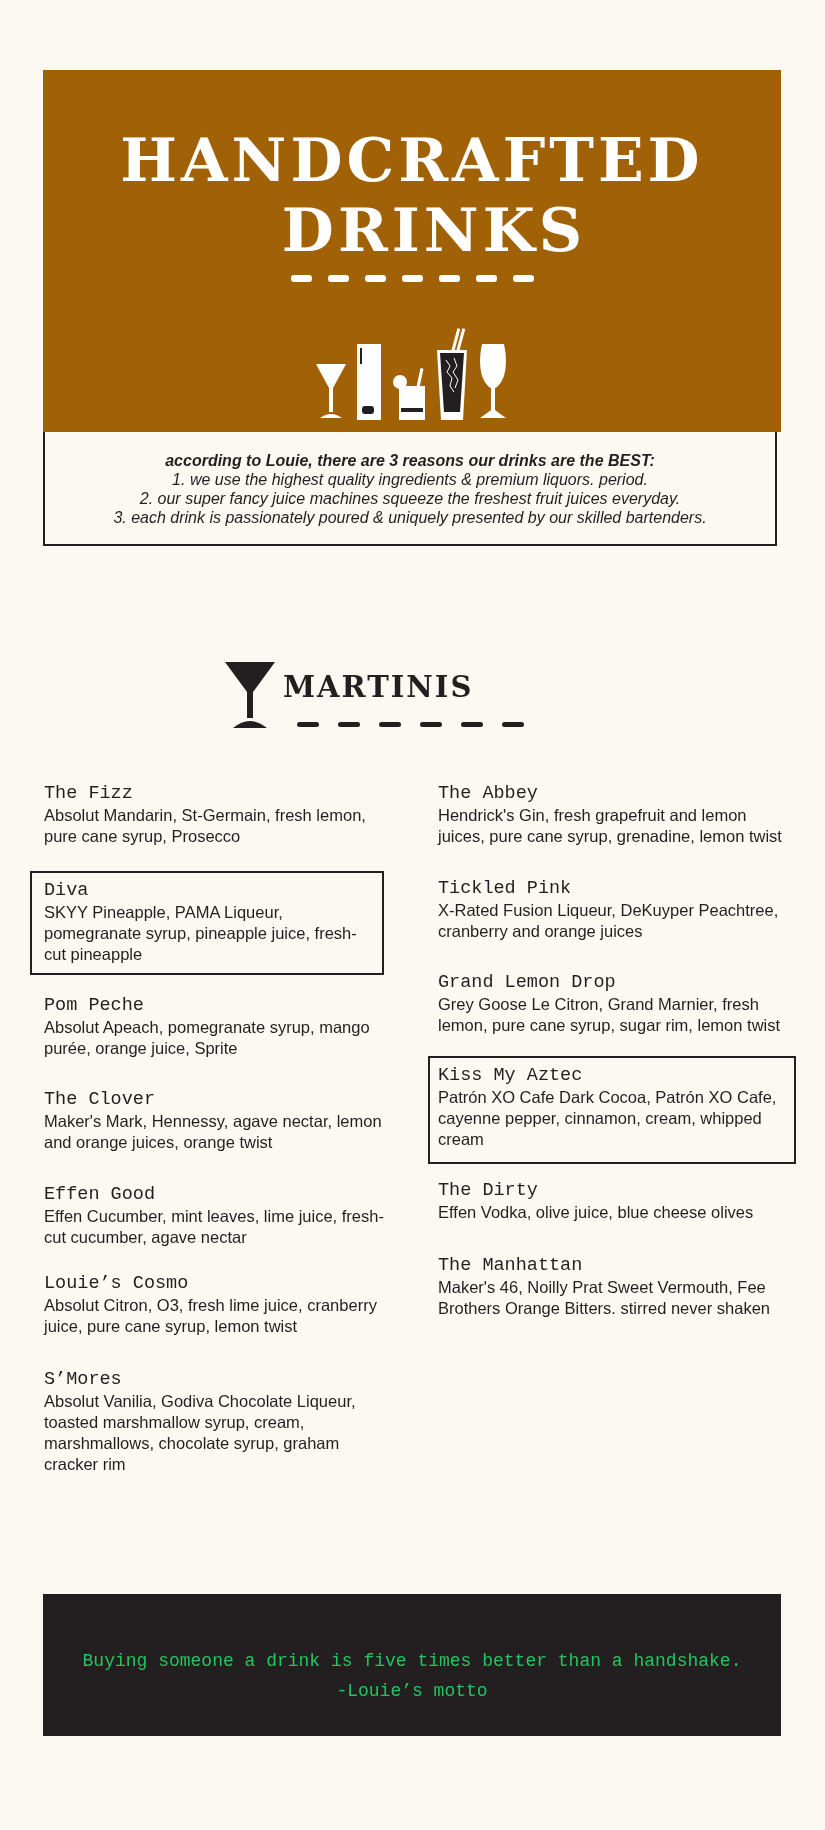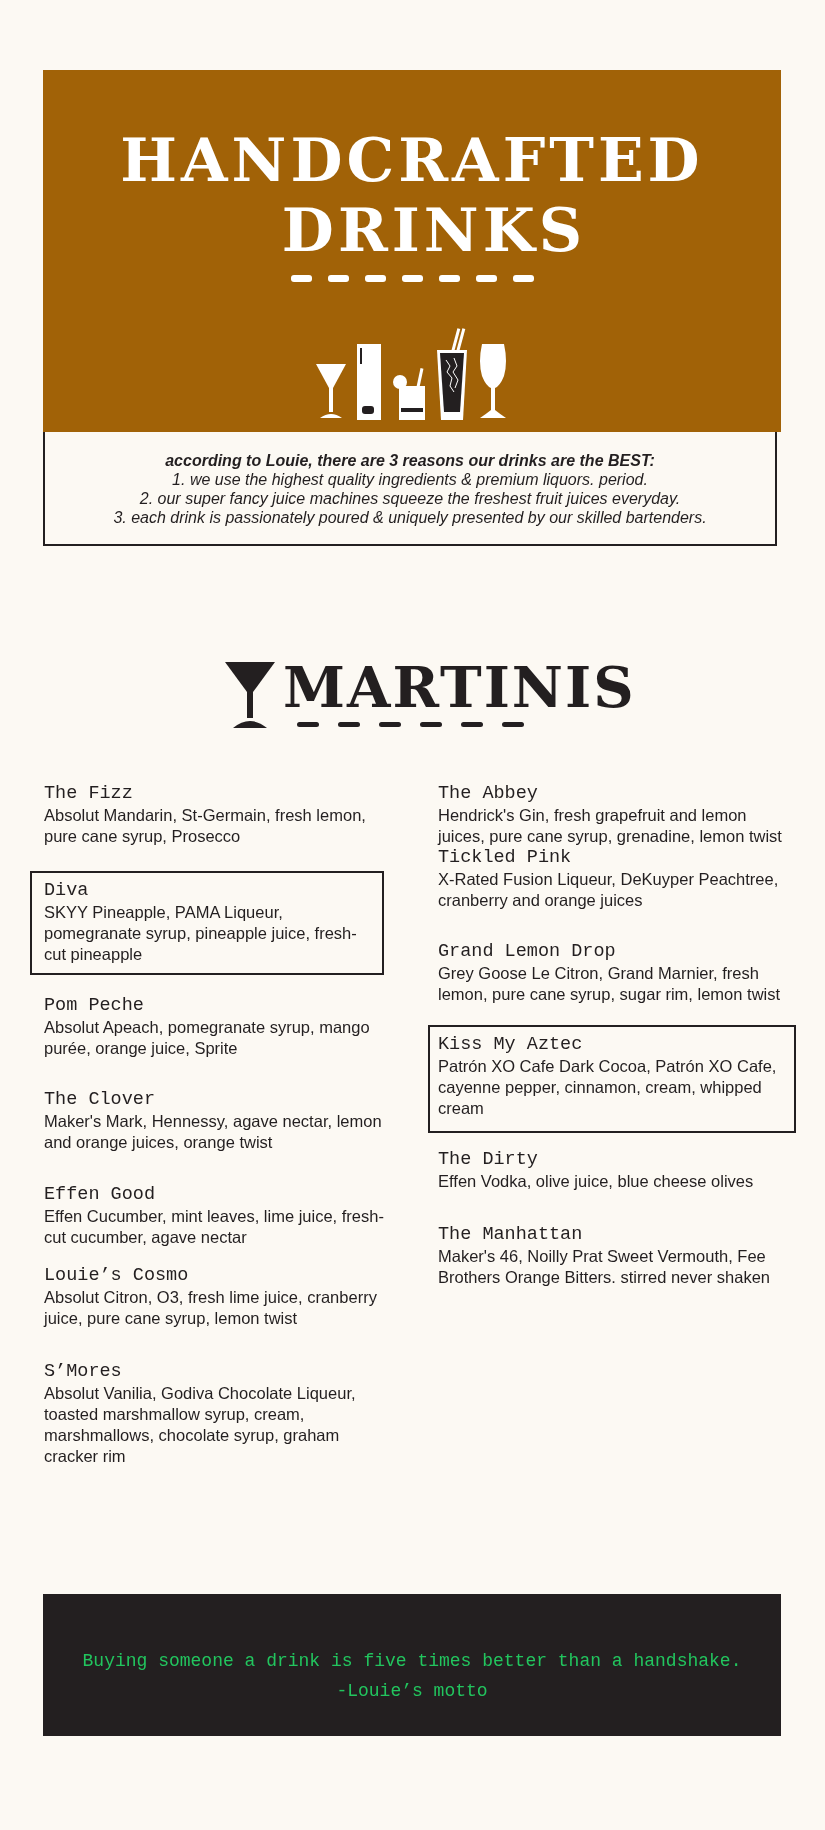--- a/index.html
+++ b/index.html
@@ -34,21 +34,21 @@
       text-align: center; font-style: italic; font-size: 16px; line-height: 19px;
       padding-top: 19px; box-sizing: border-box;
     }
     .reasons .lead { font-weight: bold; }
     .section-head {
       position: absolute; left: 225px; top: 660px; height: 70px; width: 340px;
     }
     .section-head .glass { position: absolute; left: 0; top: 2px; }
     .section-head .title {
       position: absolute; left: 58px; top: 0;
-      font-family: "DejaVu Serif", serif; font-weight: bold; font-size: 56px; line-height: 54px; letter-spacing: 2px;
+      font-family: "DejaVu Serif", serif; font-weight: bold; font-size: 29px; line-height: 54px; letter-spacing: 2px;
     }
     .section-head .dash-row { left: 72px; right: auto; top: 62px; gap: 19px; }
     .section-head .dash-row span { background: #231f20; width: 22px; height: 5px; }
     .col { position: absolute; top: 783px; width: 350px; }
     .col.left { left: 44px; }
     .col.right { left: 438px; }
     .drink { position: relative; }
     .drink .name {
       font-family: "Liberation Mono", monospace; font-size: 18.5px; line-height: 22px; font-weight: normal;
     }
@@ -148,36 +148,36 @@
     <div class="desc">SKYY Pineapple, PAMA Liqueur, pomegranate syrup, pineapple juice, fresh-cut pineapple</div>
   </div>
   <div class="drink" style="margin-bottom:30px;">
     <div class="name">Pom Peche</div>
     <div class="desc">Absolut Apeach, pomegranate syrup, mango purée, orange juice, Sprite</div>
   </div>
   <div class="drink" style="margin-bottom:31px;">
     <div class="name">The Clover</div>
     <div class="desc">Maker's Mark, Hennessy, agave nectar, lemon and orange juices, orange twist</div>
   </div>
-  <div class="drink" style="margin-bottom:17px;">
+  <div class="drink" style="margin-bottom:25px;">
     <div class="name">Effen Good</div>
     <div class="desc">Effen Cucumber, mint leaves, lime juice, fresh-cut cucumber, agave nectar</div>
   </div>
   <div class="drink" style="margin-bottom:32px;">
     <div class="name">Louie’s Cosmo</div>
     <div class="desc">Absolut Citron, O3, fresh lime juice, cranberry juice, pure cane syrup, lemon twist</div>
   </div>
   <div class="drink">
     <div class="name">S’Mores</div>
     <div class="desc">Absolut Vanilia, Godiva Chocolate Liqueur, toasted marshmallow syrup, cream, marshmallows, chocolate syrup, graham cracker rim</div>
   </div>
 </div>
 
 <div class="col right">
-  <div class="drink" style="">
+  <div class="drink" style="margin-bottom:31px;">
     <div class="name">The Abbey</div>
     <div class="desc">Hendrick's Gin, fresh grapefruit and lemon juices, pure cane syrup, grenadine, lemon twist</div>
   </div>
   <div class="drink" style="margin-bottom:30px;">
     <div class="name">Tickled Pink</div>
     <div class="desc">X-Rated Fusion Liqueur, DeKuyper Peachtree, cranberry and orange juices</div>
   </div>
   <div class="drink" style="margin-bottom:22px;">
     <div class="name">Grand Lemon Drop</div>
     <div class="desc">Grey Goose Le Citron, Grand Marnier, fresh lemon, pure cane syrup, sugar rim, lemon twist</div>

